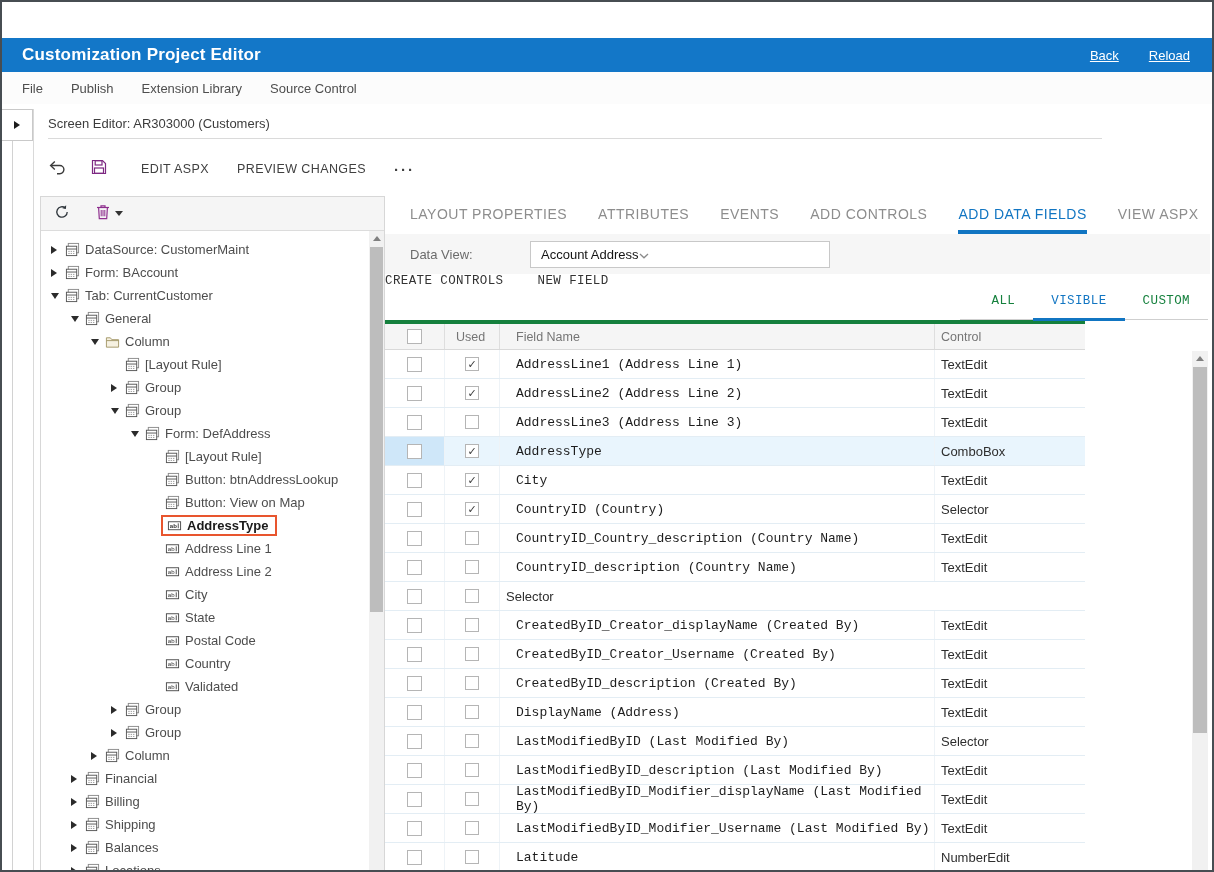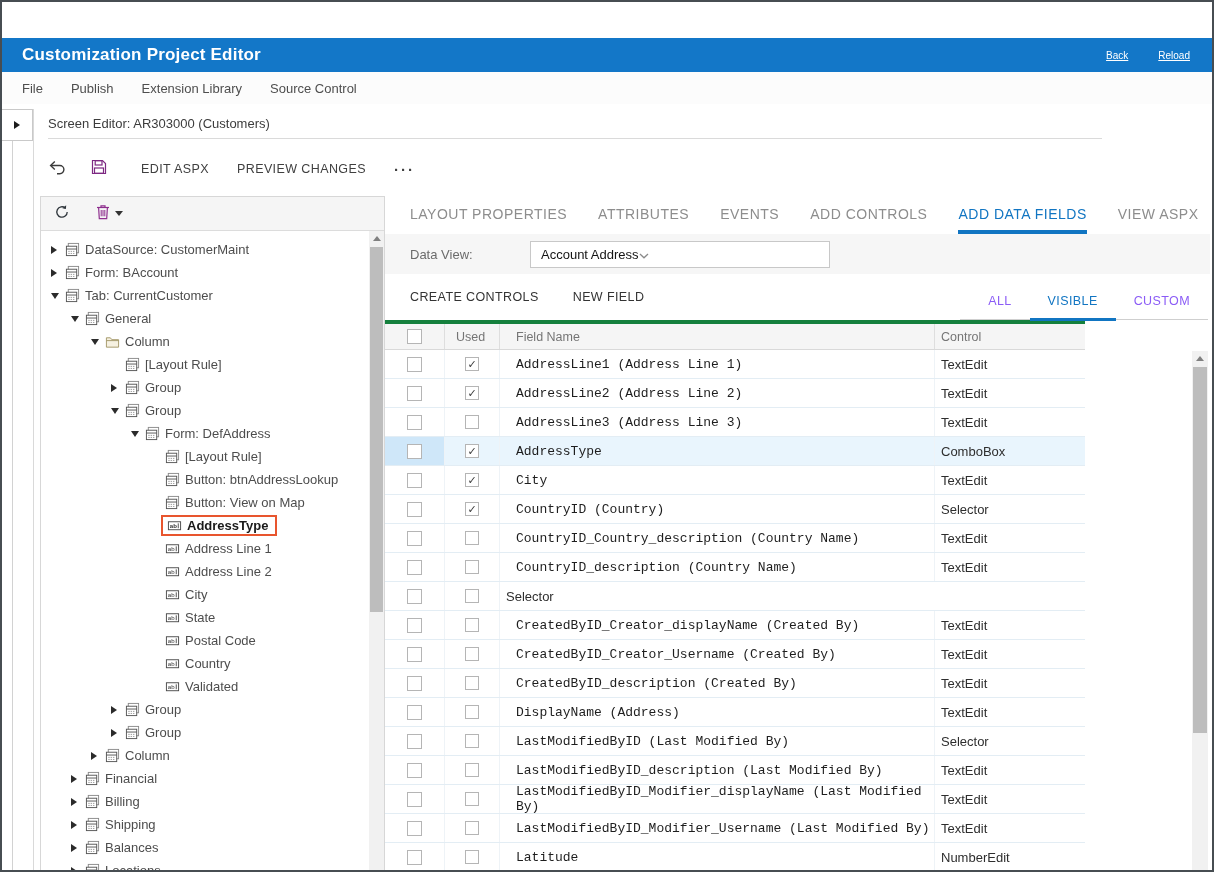--- a/index.html
+++ b/index.html
@@ -3,21 +3,21 @@
 <meta charset="utf-8">
 <style>
   * { margin:0; padding:0; box-sizing:border-box; }
   html,body { background:#e8e8e8; }
   body { font-family:"Liberation Sans", sans-serif; }
   .frame { position:relative; width:1214px; height:872px; border:2px solid #474d52; background:#fff; overflow:hidden; }
 
   
   .titlebar { height:34px; background:var(--titlebar,#1377c8); display:flex; align-items:center; padding:0 22px 0 20px;margin-top:36px; }
   .wtitle { color:#fff; font-size:17px; font-weight:bold; flex:1; letter-spacing:.2px; }
-  .tlink { color:#fff; font-size:10px; text-decoration:underline; margin-left:30px; cursor:pointer;text-align:right; }
+  .tlink { color:#fff; font-size:13px; text-decoration:underline; margin-left:30px; cursor:pointer;text-align:right; }
 
   
   .menubar { height:32px; display:flex; align-items:center; padding-left:6px; background:#fcfcfc; }
   .menu-item { font-size:13px; color:#4e4e4e; padding:0 14px; cursor:pointer; }
 
   
   .bodyarea { position:relative; height:802px; background:#fff; }
   .vline1 { position:absolute; left:10px; top:5px; bottom:0; width:1px; background:#d2d2d2; }
   .vline2 { position:absolute; left:31px; top:5px; bottom:0; width:1px; background:#d9d9d9; }
   .collapse-tab { position:absolute; left:0; top:5px; width:31px; height:32px; background:#fff; border:1px solid #c9c9c9; border-left:none; display:flex; align-items:center; padding-left:12px; cursor:pointer; z-index:3; }
@@ -57,24 +57,24 @@
   
   .fields-panel { position:absolute; left:383px; top:92px; width:825px; height:710px; background:#fff; }
   .ptabs { height:38px; display:flex; align-items:flex-end; padding-left:25px; }
   .ptab { font-size:14px; letter-spacing:.5px; color:#8d8d8d; padding-bottom:8px; margin-right:31px; border-bottom:4px solid transparent; cursor:pointer; white-space:nowrap; }
   .ptab.active { color:var(--accent,#1175c2); border-bottom-color:var(--accent,#1175c2); }
 
   .dv-row { height:40px; background:#f6f6f6; display:flex; align-items:center; padding-left:25px; }
   .dv-label { font-size:13px; color:#6b6b6b; width:120px; }
   .dv-select { width:300px; height:27px; background:#fff; border:1px solid #c8c8c8; display:flex; align-items:center; justify-content:flex-start; padding:0 10px; font-size:13px; color:#141414; cursor:pointer; }
 
-  .actions-row { height:46px; display:flex; align-items:center; padding-left:25px; position:relative; background:#fff; }
+  .actions-row { height:46px; display:flex; position:relative; background:#fff;font-family:Liberation Mono, monospace; }
   .action-label { font-size:12.5px; color:#333; letter-spacing:.4px; margin-right:34px; cursor:pointer; }
   .filter-tabs { position:absolute; right:2px; bottom:0; display:flex; justify-content:flex-end; width:248px; border-bottom:1px solid #cfcfcf; }
-  .ftab { font-size:12.5px; letter-spacing:.4px; color:#8b5cf6; padding:0 18px 10px; border-bottom:3px solid transparent; margin-bottom:-2px; cursor:pointer; }
+  .ftab { font-size:12.5px; letter-spacing:.4px; color:#15803d; padding:0 18px 10px; border-bottom:3px solid transparent; margin-bottom:-2px; cursor:pointer; }
   .ftab.active { color:var(--accent,#1175c2); border-bottom-color:var(--accent,#1175c2); }
 
   
   .grid { width:700px; }
   .grid-head { display:flex; height:30px; background:#f5f5f5; border-top:4px solid #15803d; border-bottom:1px solid #d9d9d9; color:#757575; font-size:12.5px; }
   .gc { height:100%; display:flex; align-items:center; }
   .h1 { width:60px; justify-content:center; border-right:1px solid #dedede; }
   .h2 { width:55px; padding-left:11px; border-right:1px solid #dedede; }
   .h3 { width:435px; padding-left:16px; border-right:1px solid #dedede; }
   .h4 { width:149px; padding-left:6px; }

